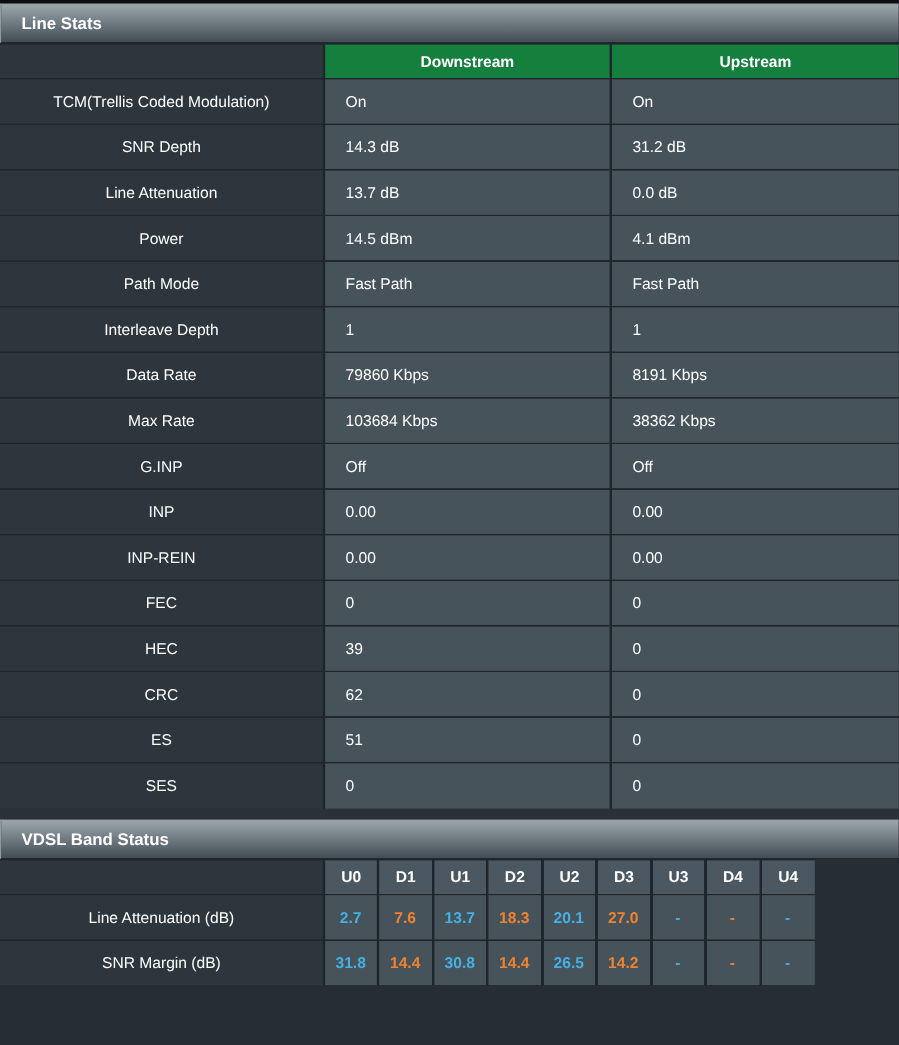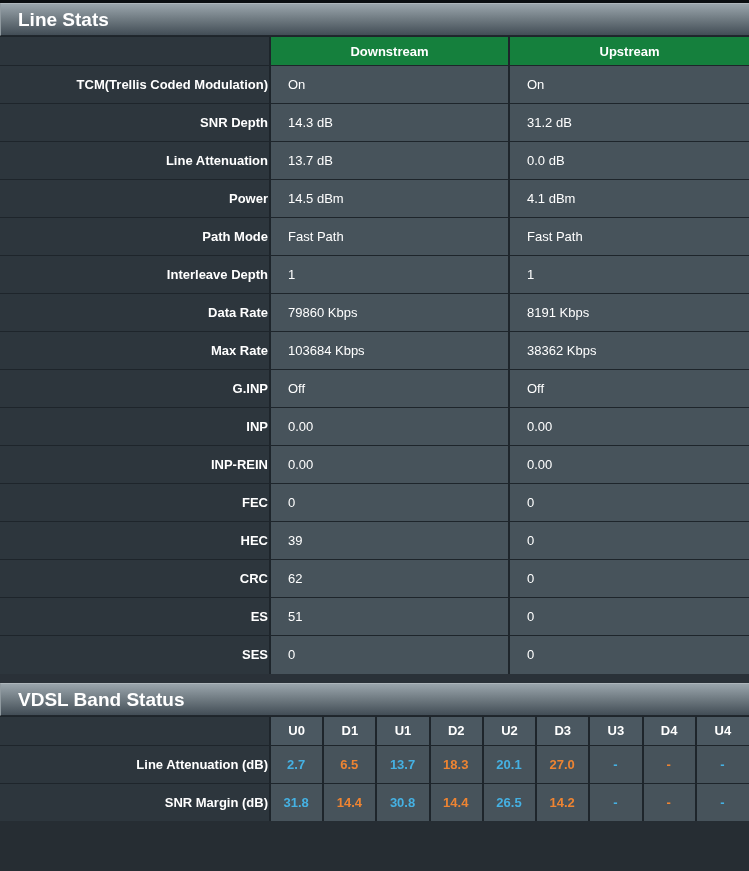--- a/index.html
+++ b/index.html
@@ -8,42 +8,42 @@
     background:#262d33;
     font-family:"Liberation Sans", sans-serif;
     -webkit-font-smoothing:antialiased;
   }
   .topstrip{height:3px;background:#0b0e11;}
   .gap{height:9px;background:#2a3138;}
 
   .panel-header{
     height:31px;line-height:31px;
     padding-left:17px;
-    color:#ffffff;font-weight:bold;font-size:19px;
+    color:#ffffff;font-weight:bold;font-size:14px;
     background:linear-gradient(to bottom,#9aa5ac 0%,#6e7980 50%,#424d56 100%);
     border-top:1px solid #aeb6bb;
     border-left:1px solid #8f999f;
     border-bottom:1px solid #20272d;
   }
 
-  table{border-collapse:collapse;width:749px;table-layout:fixed;}
+  table{border-collapse:collapse;width:679px;table-layout:fixed;}
   td,th{
     font-size:13px;color:#ffffff;font-weight:normal;
     border-top:1px solid #1e252b;
     border-left:2px solid #1e252b;
     box-sizing:border-box;
     overflow:hidden;white-space:nowrap;
   }
   td:first-child,th:first-child{border-left:none;}
 
   
   .stats th{height:29px;text-align:center;font-weight:bold;background:#15803d;}
   .stats th.corner{background:#2d363d;}
   .stats td{height:38px;}
-  .label-cell{background:#2d363d;text-align:right;font-weight:bold;}
+  .label-cell{background:#2d363d;text-align:center;}
   .value-cell{background:#47535b;padding-left:17px;text-align:left;}
 
   
   .band th{height:29px;text-align:center;font-weight:bold;background:#4b5861;}
   .band th.corner{background:#2d363d;}
   .band td{height:38px;margin-top:44px;}
   .band .band-value{background:#47535b;text-align:center;font-weight:bold;padding-left:0;}
   .band-u{color:#45b1e3;}
   .band-d{color:#ee8432;}
 </style>
@@ -179,21 +179,21 @@
     <th>D2</th>
     <th>U2</th>
     <th>D3</th>
     <th>U3</th>
     <th>D4</th>
     <th>U4</th>
   </tr>
   <tr>
     <td class="label-cell">Line Attenuation (dB)</td>
     <td class="band-value band-u">2.7</td>
-    <td class="band-value band-d">6.5</td>
+    <td class="band-value band-d">7.6</td>
     <td class="band-value band-u">13.7</td>
     <td class="band-value band-d">18.3</td>
     <td class="band-value band-u">20.1</td>
     <td class="band-value band-d">27.0</td>
     <td class="band-value band-u">-</td>
     <td class="band-value band-d">-</td>
     <td class="band-value band-u">-</td>
   </tr>
   <tr>
     <td class="label-cell">SNR Margin (dB)</td>

